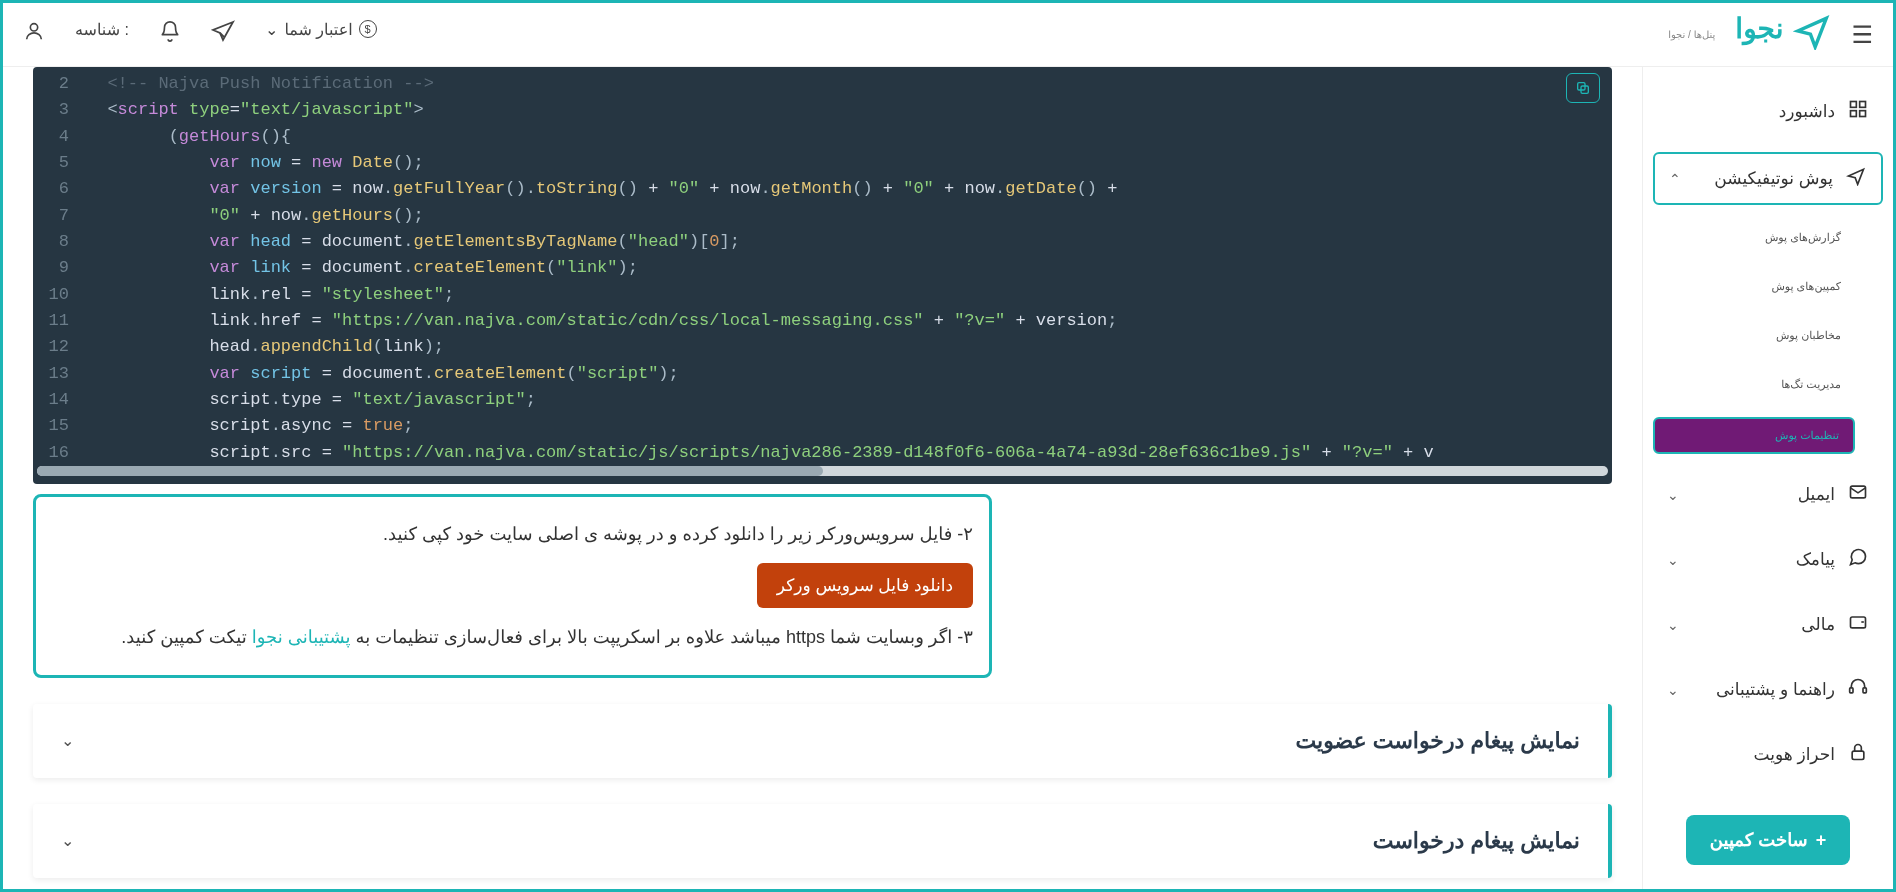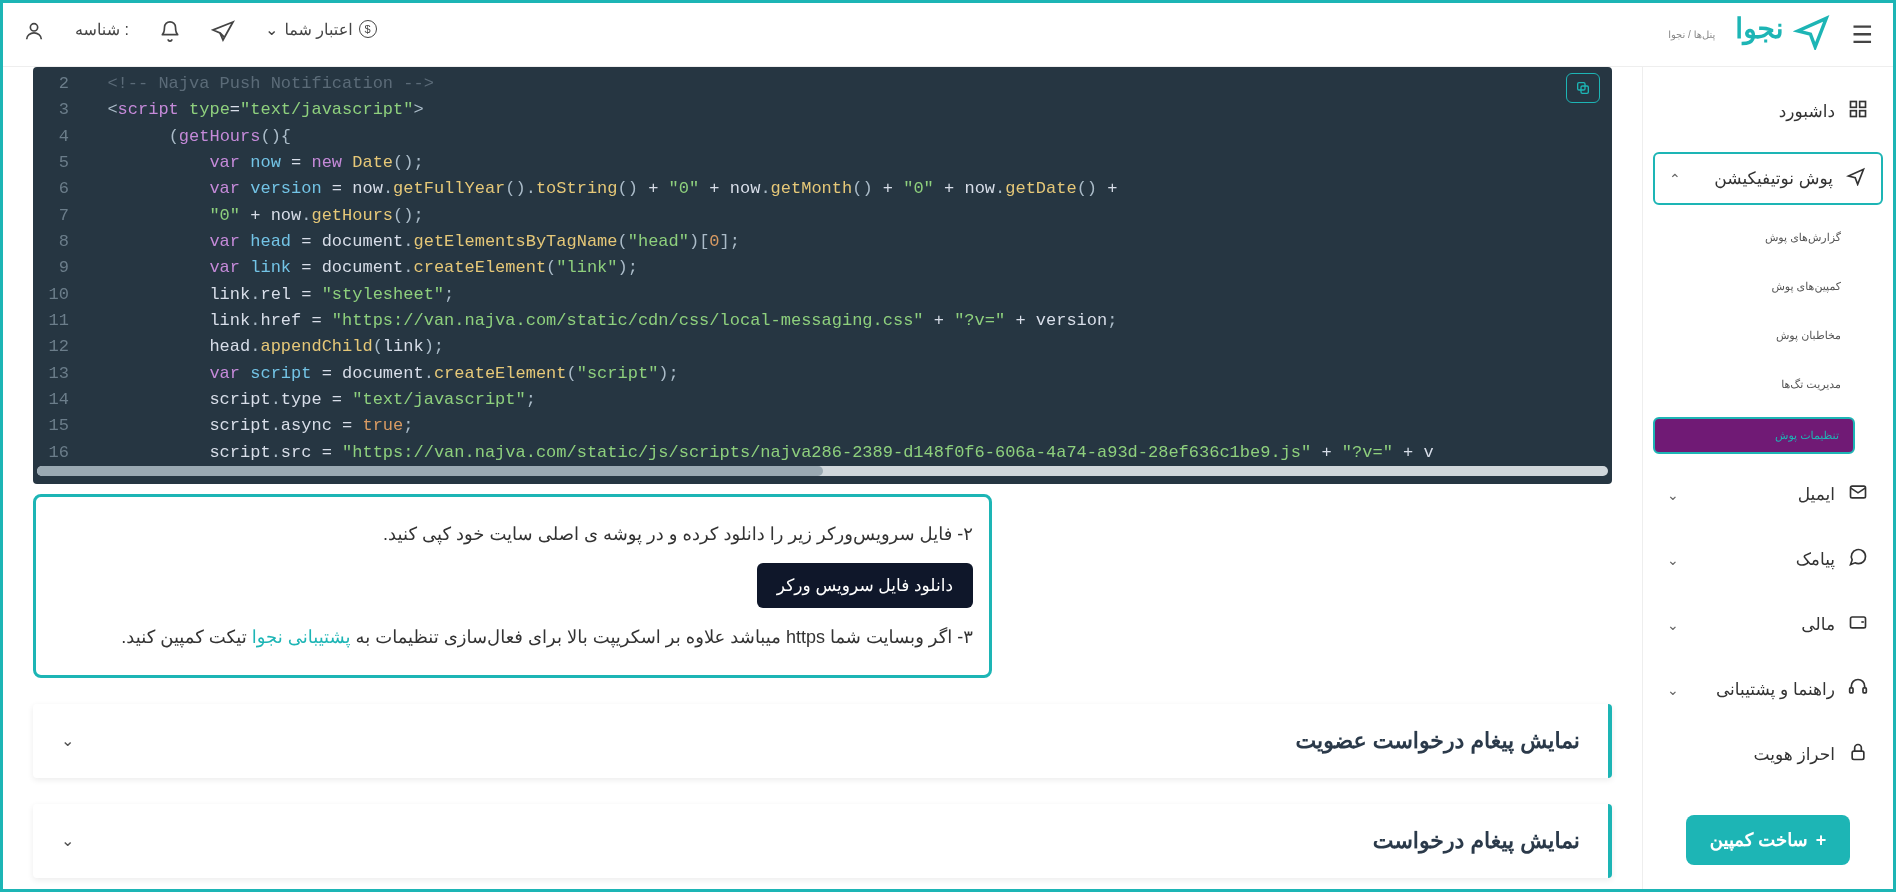--- a/index.html
+++ b/index.html
@@ -122,21 +122,21 @@
   border-radius: 8px;
   padding: 20px 16px;
   margin-top: 10px;
   margin-right: 620px;
   direction: rtl;
   text-align: right;
 }
 .info-text { color: #333; font-size: 18px; line-height: 1.9; }
 .info-link { color: #1db5b5; }
 .btn-download {
-  background: #0f172a; color: #fff; border: none; border-radius: 6px;
+  background: #c2410c; color: #fff; border: none; border-radius: 6px;
   padding: 12px 20px; font-size: 17px; cursor: pointer; margin: 12px 0;
 }
 .accordion {
   background: #fff;
   border-right: 4px solid #1db5b5;
   box-shadow: 0 2px 6px rgba(0,0,0,0.08);
   border-radius: 4px;
   padding: 24px 28px;
   margin-top: 26px;
   display: flex;

